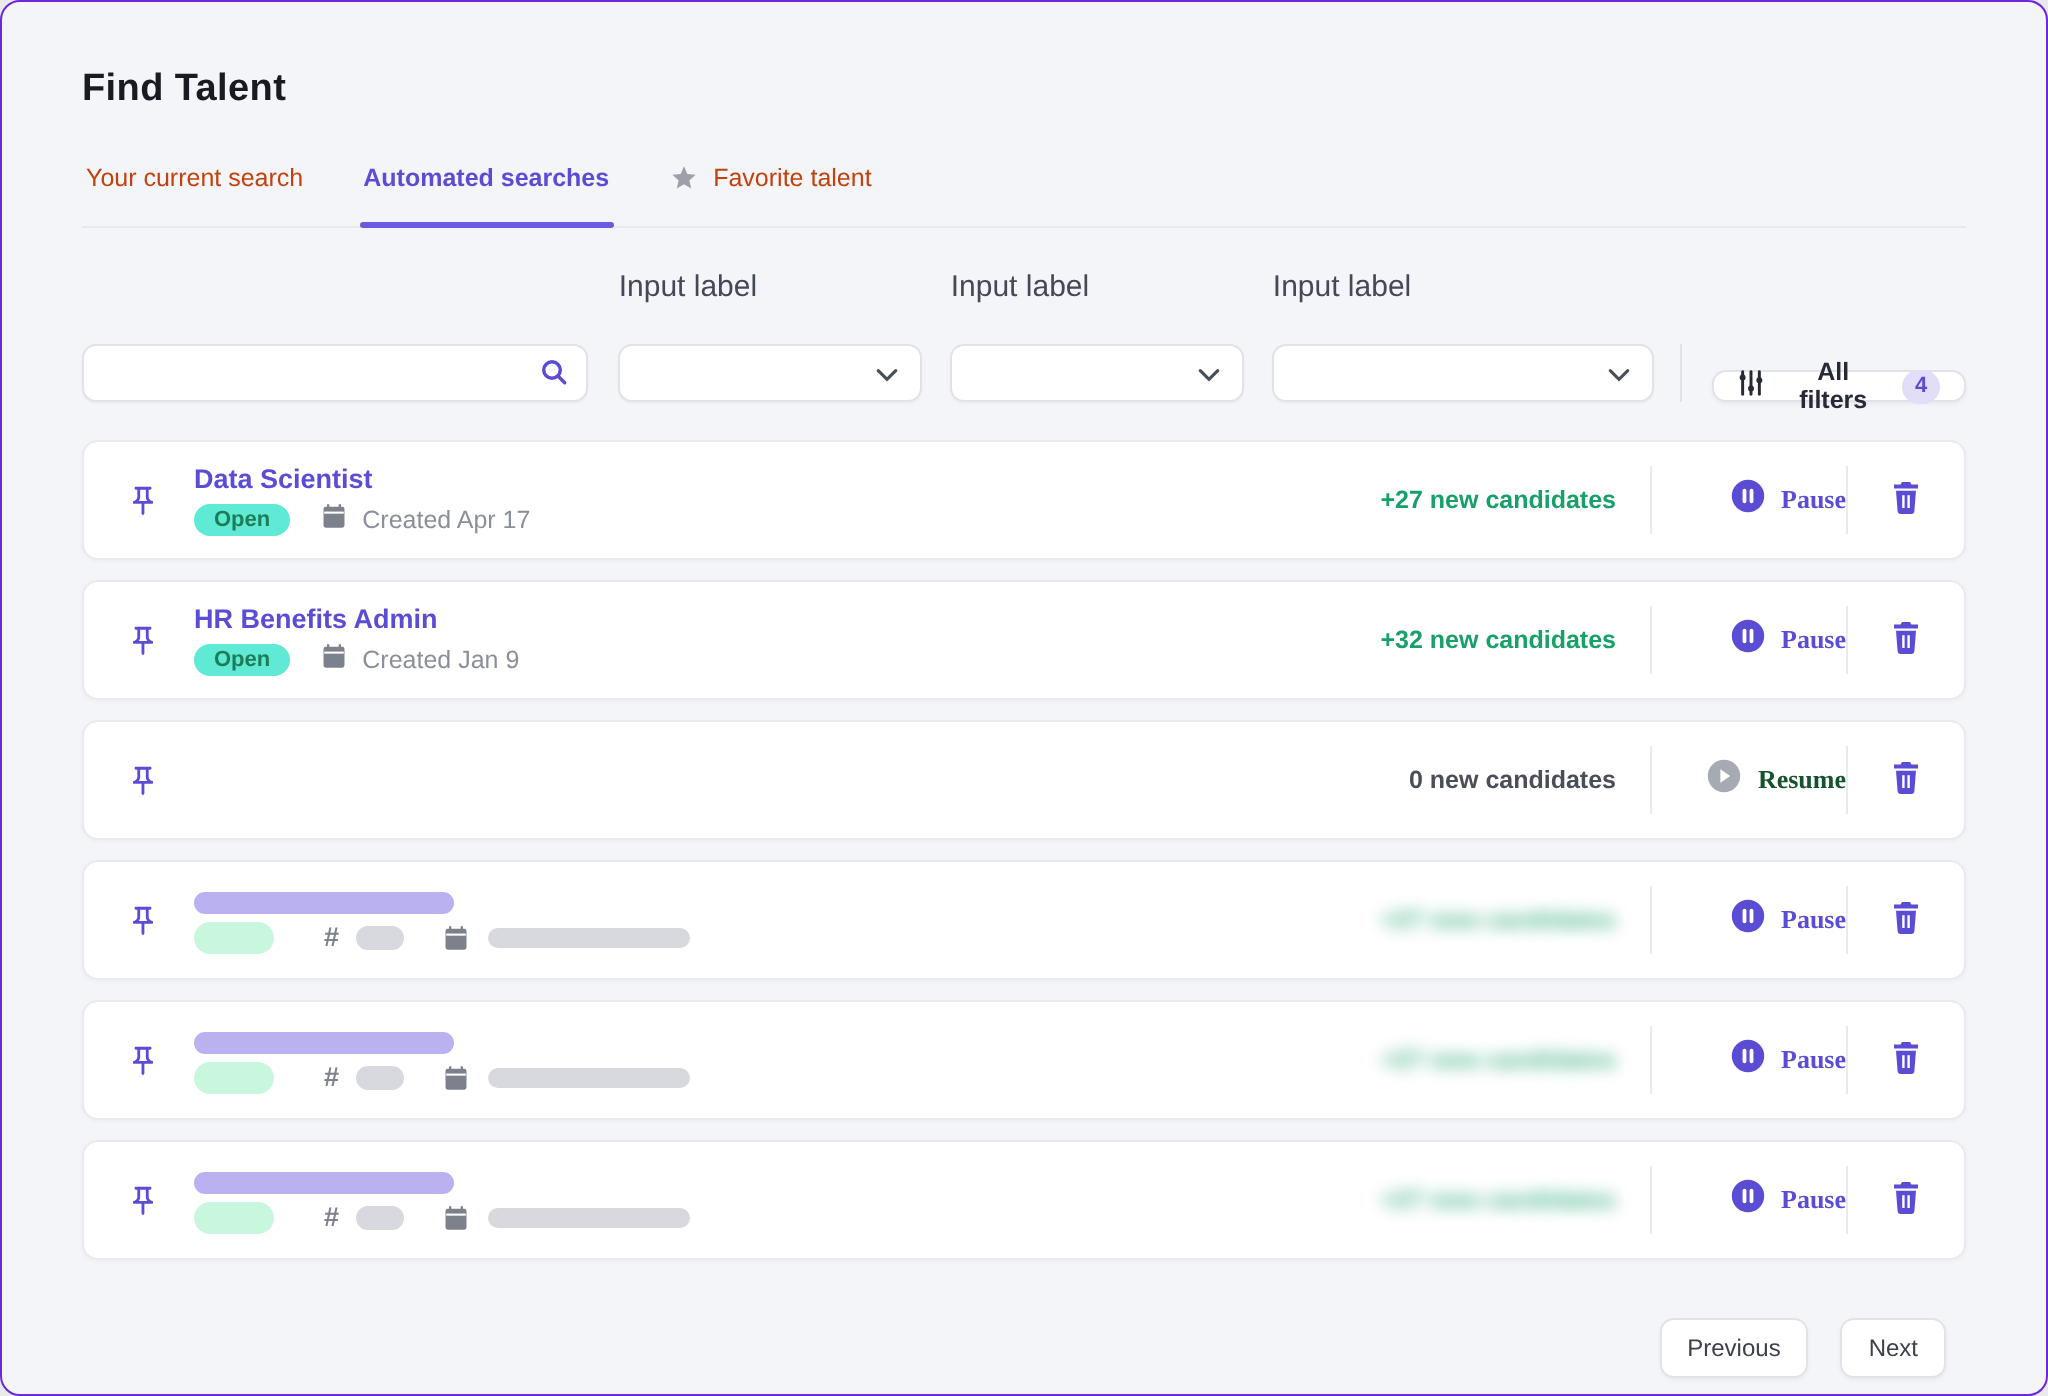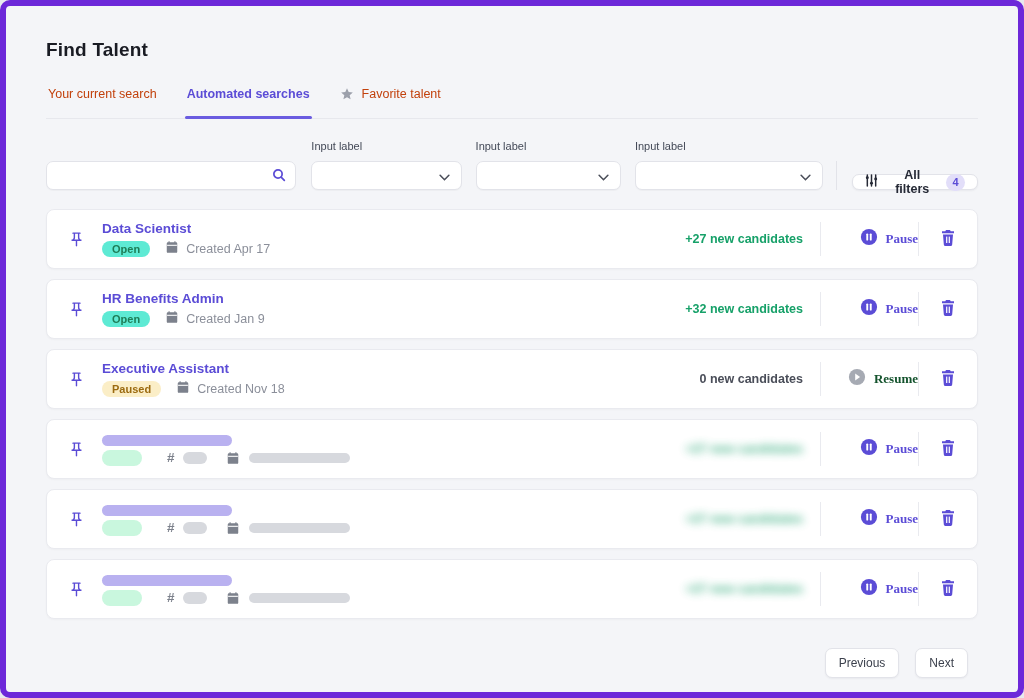--- a/index.html
+++ b/index.html
@@ -7,21 +7,21 @@
   body {
     font-family:"Liberation Sans", sans-serif;
     background:#e8eaee;
     color:#1a1d29;
   }
   .window {
     width:1024px; height:698px;
     background:#f4f5f8;
     border-radius:10px;
     overflow:hidden;
-    border:6px solid #6d28d9;
+    border:1px solid #6d28d9;
   }
   .content { padding:0 40px; }
 
   
   .page-title {
     margin-top:33px;
     font-size:19px; font-weight:700; letter-spacing:.2px;
     color:#191b23;
   }
 
@@ -55,21 +55,21 @@
     width:100%; height:29px;
     border:1px solid #e2e3e9; border-radius:7px;
     background:#fff; outline:none;
     padding:0 34px 0 11px; font-size:12.5px; color:#2a2e3a;
     box-shadow:0 1px 1px rgba(20,22,35,.03);
   }
   .searchbox .search-ic {
     position:absolute; right:9px; top:6px;
   }
   .dd-group { display:flex; flex-direction:column; }
-  .dd-label { font-size:11px; color:#434957; margin-bottom:9px; }
+  .dd-label { font-size:15px; color:#434957; margin-bottom:20px; }
   .dd-box {
     height:29px; background:#fff;
     border:1px solid #e2e3e9; border-radius:7px;
     display:flex; align-items:center; justify-content:flex-end;
     padding:0 11px; cursor:pointer;
     box-shadow:0 1px 1px rgba(20,22,35,.03);
   }
   .dd1 { margin-left:15px; width:153px; }
   .dd2 { margin-left:14px; width:148px; }
   .dd3 { margin-left:14px; width:192px; }
@@ -340,35 +340,20 @@
           </button>
         </div>
       </div>
 
       <div class="card">
         <span class="pin-wrap">
           <svg width="17" height="17" viewBox="0 0 24 24" fill="#5b4cd6">
               <path d="M14,4v5c0,1.12,0.37,2.16,1,3H9c0.65-0.86,1-1.9,1-3V4H14 M17,2H7C6.45,2,6,2.45,6,3c0,0.55,0.45,1,1,1h1v5c0,1.66-1.34,3-3,3v2h5.97v7l1,1l1-1v-7H19v-2c-1.66,0-3-1.34-3-3V4h1c0.55,0,1-0.45,1-1C18,2.45,17.55,2,17,2L17,2z"></path>
             </svg>
         </span>
-        <div class="card-main">
-          <span class="card-title">Executive Assistant</span>
-          <div class="meta-row">
-            <span class="badge paused">Paused</span>
-            <span class="created">
-              <span>
-                <svg width="14" height="14" viewBox="0 0 24 24">
-                    <path fill="#7c818c" d="M19 4h-1V2h-2v2H8V2H6v2H5a2 2 0 0 0-2 2v14a2 2 0 0 0 2 2h14a2 2 0 0 0 2-2V6a2 2 0 0 0-2-2z"></path>
-                    <rect x="3.6" y="8.2" width="16.8" height="1.8" fill="#fff"></rect>
-                  </svg>
-              </span>
-              <span>Created Nov 18</span>
-            </span>
-          </div>
-        </div>
         <div class="card-right">
           <span class="candidates neutral">0 new candidates</span>
           <div class="card-vdiv"></div>
           <button class="action-btn disabled">
             <span>
               <svg width="18" height="18" viewBox="0 0 20 20">
                   <circle cx="10" cy="10" r="9" fill="#a6aab3"></circle>
                   <path d="M8 6.2l5.4 3.8L8 13.8z" fill="#fff"></path>
                 </svg>
             </span>

